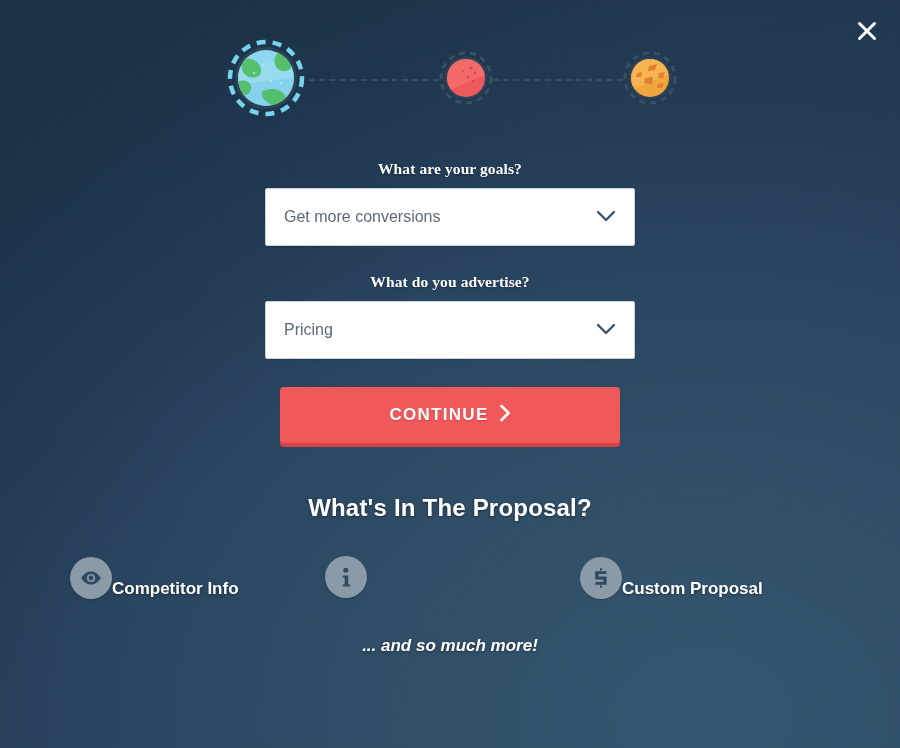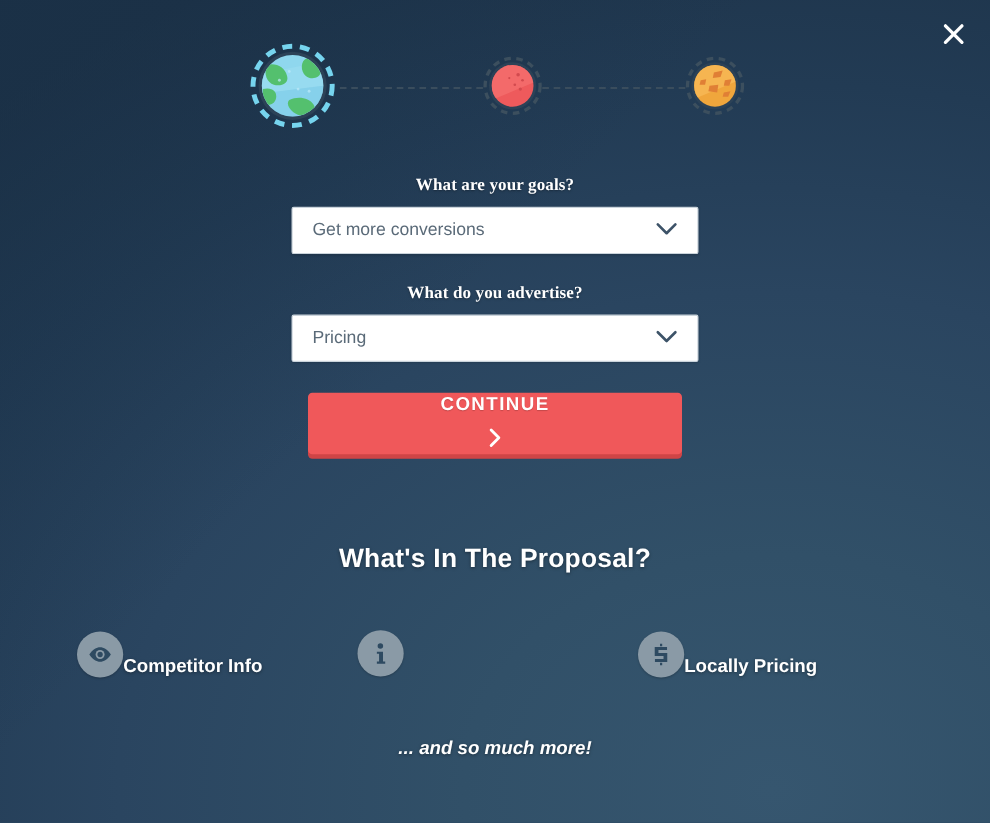--- a/index.html
+++ b/index.html
@@ -80,21 +80,21 @@
     color: #ffffff;
     letter-spacing: .1px;
     text-shadow: 0 1px 2px rgba(0,0,0,.35);
     margin-bottom: 10px;
     font-family: Liberation Serif, serif;
   }
 
   .select-box {
     position: relative;
     width: 370px;
-    height: 43px;
+    height: 58px;
     background: #ffffff;
     border: 1px solid #c9d3db;
     border-radius: 2px;
     display: flex;
     align-items: center;
     padding: 0 18px;
     cursor: pointer;
     box-shadow: 0 1px 2px rgba(0,0,0,.12);
   }
   .select-value {
@@ -123,33 +123,31 @@
     font-family: "Liberation Sans", sans-serif;
     font-size: 17px;
     font-weight: bold;
     letter-spacing: 1.3px;
     display: flex;
     align-items: center;
     justify-content: center;
     gap: 10px;
     cursor: pointer;
     text-shadow: 0 1px 1px rgba(0,0,0,.18);
+  }
+  #continue-btn .cta-chev { display:block; margin-top:1px; }
+
+  
+  .proposal {
+    position: absolute;
+    top: 494px; left: 0; right: 0;
+    display: flex;
     flex-direction: column;
-  }
-  #continue-btn .cta-chev { display:block; margin-top:1px; }
-
-  
-  .proposal {
-    position: absolute;
-    top: 494px; left: 0; right: 0;
-    display: flex;
-    flex-direction: column;
     align-items: center;
     z-index: 10;
-    gap: 17px;
   }
   .proposal-title {
     font-size: 24px;
     font-weight: bold;
     color: #ffffff;
     letter-spacing: .2px;
     text-shadow: 0 1px 3px rgba(0,0,0,.4);
   }
 
   .features {
@@ -357,21 +355,21 @@
         <div class="feature-icon">
           <span>
             <svg width="24" height="24" viewBox="0 0 24 24">
               <path d="M11 2.2 L13 2.2 L13 4.6 L11 4.6 Z" fill="#2e4a61"></path>
               <path d="M11 19.4 L13 19.4 L13 21.8 L11 21.8 Z" fill="#2e4a61"></path>
               <path d="M6.2 5.2 L17.4 5.2 L17.4 8.0 L9.6 8.0 L9.6 10.6 L17.6 10.6 L17.6 18.8
                        L6.4 18.8 L6.4 16.0 L14.2 16.0 L14.2 13.4 L6.2 13.4 Z" fill="#2e4a61"></path>
             </svg>
           </span>
         </div>
-        <div class="feature-label">Locally Pricing</div>
+        <div class="feature-label">Custom Proposal</div>
       </div>
 
     </div>
 
     <div class="more-text">... and so much more!</div>
 
   </div>
 
 </div>
 

